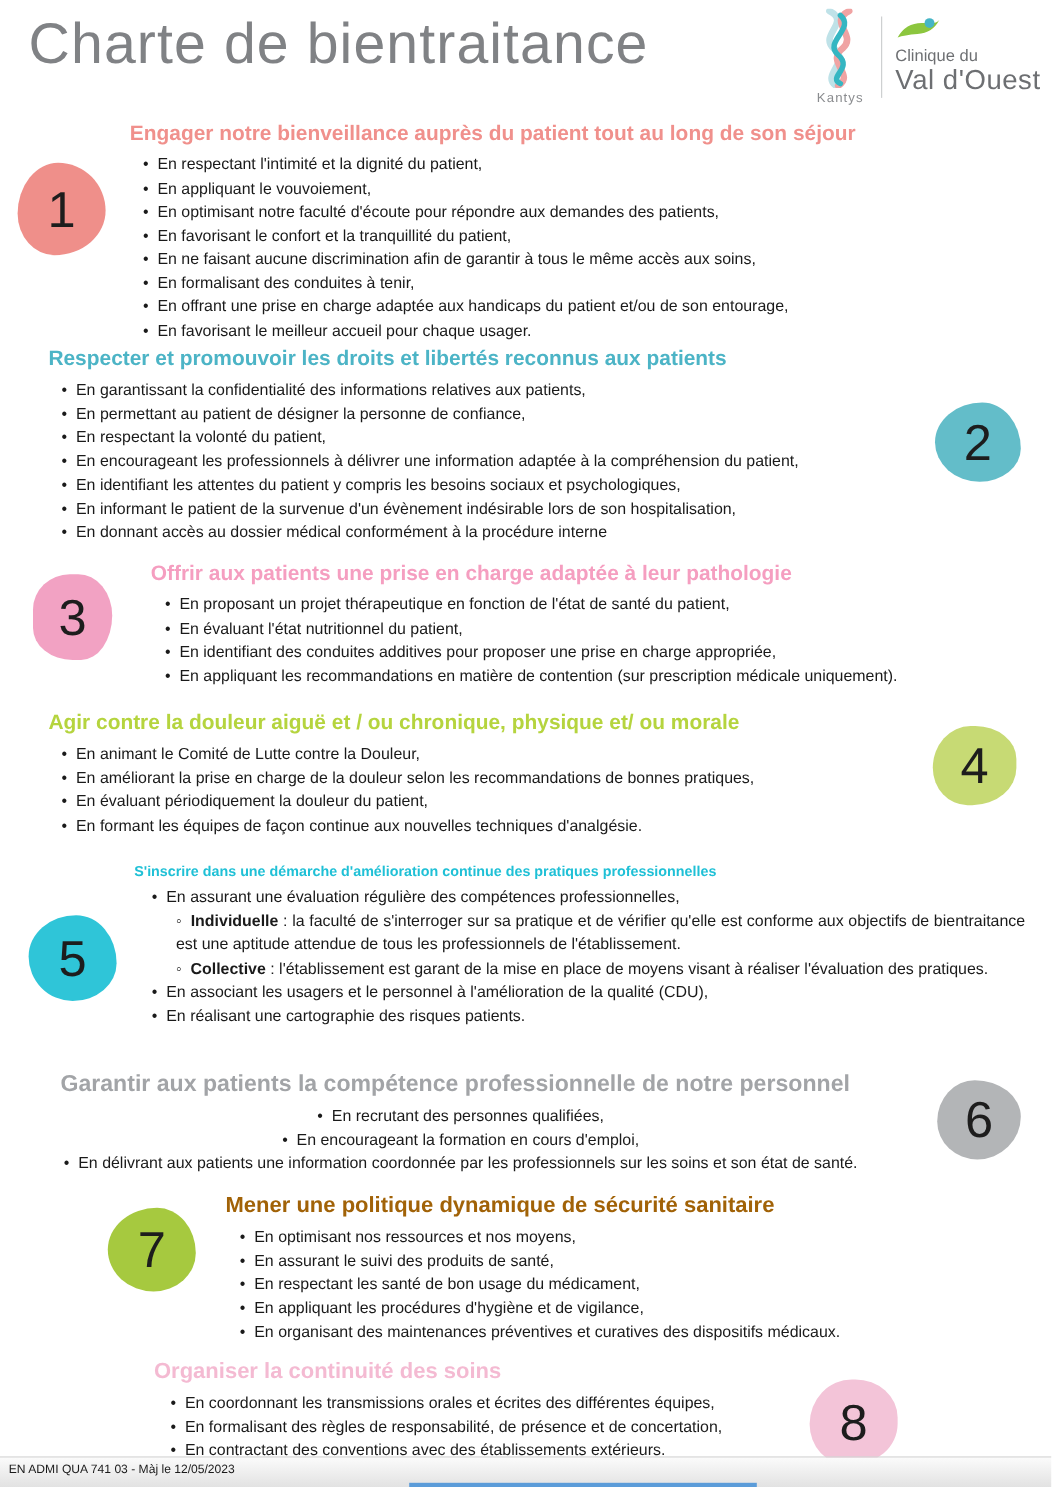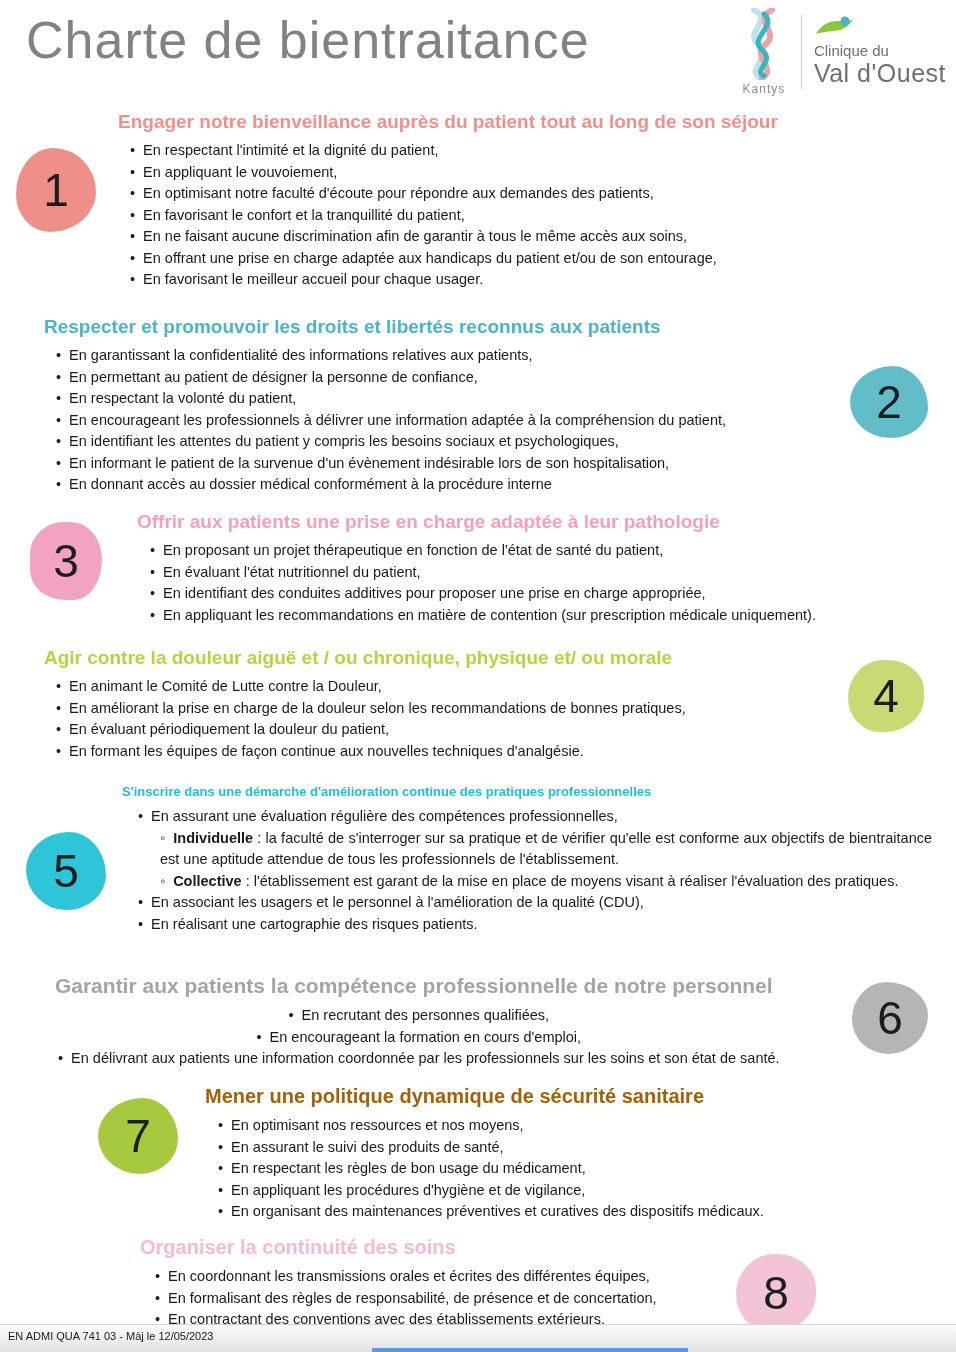--- a/index.html
+++ b/index.html
@@ -91,20 +91,21 @@
   </div>
 
   <section class="sec s1">
     <h2 class="sec-title" style="color: rgb(240, 144, 140);">Engager notre bienveillance auprès du patient tout au long de son séjour</h2>
     <ul class="bullets">
       <li>En respectant l'intimité et la dignité du patient,</li>
       <li>En appliquant le vouvoiement,</li>
       <li>En optimisant notre faculté d'écoute pour répondre aux demandes des patients,</li>
       <li>En favorisant le confort et la tranquillité du patient,</li>
       <li>En ne faisant aucune discrimination afin de garantir à tous le même accès aux soins,</li>
+      <li>En formalisant des conduites à tenir,</li>
       <li>En offrant une prise en charge adaptée aux handicaps du patient et/ou de son entourage,</li>
       <li>En favorisant le meilleur accueil pour chaque usager.</li>
     </ul>
   </section>
 
   <section class="sec s2">
     <h2 class="sec-title" style="color: rgb(76, 180, 198);">Respecter et promouvoir les droits et libertés reconnus aux patients</h2>
     <ul class="bullets">
       <li>En garantissant la confidentialité des informations relatives aux patients,</li>
       <li>En permettant au patient de désigner la personne de confiance,</li>
@@ -154,21 +155,21 @@
       <li>En encourageant la formation en cours d'emploi,</li>
       <li>En délivrant aux patients une information coordonnée par les professionnels sur les soins et son état de santé.</li>
     </ul>
   </section>
 
   <section class="sec s7">
     <h2 class="sec-title" style="color: #a16207;">Mener une politique dynamique de sécurité sanitaire</h2>
     <ul class="bullets">
       <li>En optimisant nos ressources et nos moyens,</li>
       <li>En assurant le suivi des produits de santé,</li>
-      <li>En respectant les règles de bon usage du médicament,</li>
+      <li>En respectant les santé de bon usage du médicament,</li>
       <li>En appliquant les procédures d'hygiène et de vigilance,</li>
       <li>En organisant des maintenances préventives et curatives des dispositifs médicaux.</li>
     </ul>
   </section>
 
   <section class="sec s8">
     <h2 class="sec-title" style="color: rgb(244, 186, 210);">Organiser la continuité des soins</h2>
     <ul class="bullets">
       <li>En coordonnant les transmissions orales et écrites des différentes équipes,</li>
       <li>En formalisant des règles de responsabilité, de présence et de concertation,</li>

